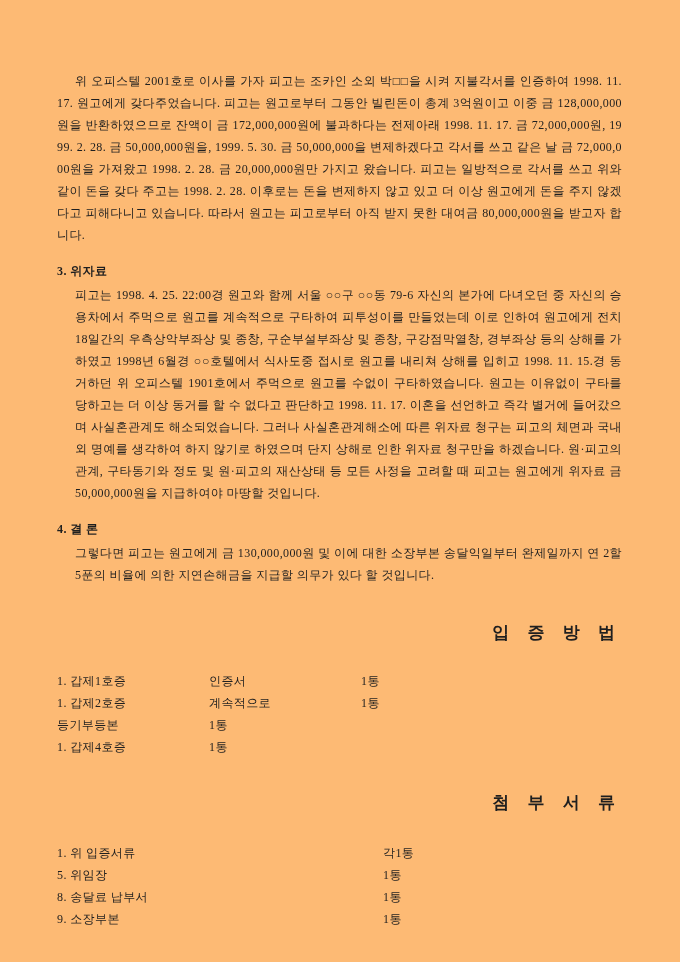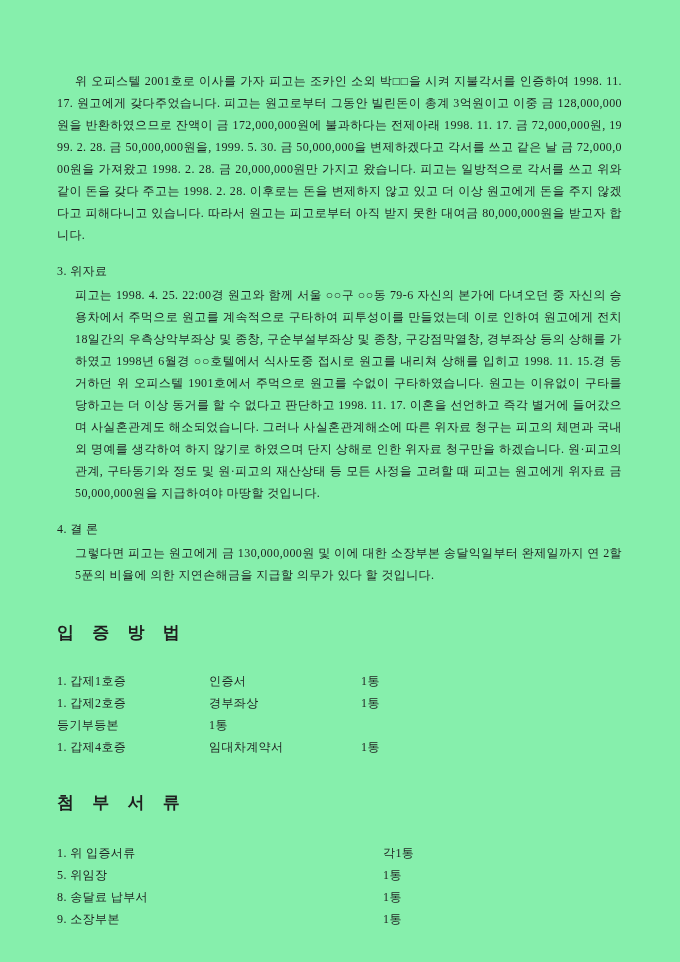--- a/index.html
+++ b/index.html
@@ -5,21 +5,21 @@
   html, body {
     margin: 0;
     padding: 0;
     background: #e8e8e8;
   }
   .page {
     position: relative;
     width: 680px;
     height: 962px;
     margin: 0 auto;
-    background: #86efac;
+    background: #fdba74;
     box-sizing: border-box;
     padding: 70px 58px 40px 57px;
     font-family: "Liberation Serif", "DejaVu Serif", serif;
     font-size: 12px;
     line-height: 22px;
     color: #1f1f1f;
     letter-spacing: 0.4px;
     overflow: hidden;
   }
   p.body {
@@ -28,29 +28,29 @@
     word-break: break-all;
   }
   p.body.first-indent {
     text-indent: 18px;
   }
   .section {
     margin-top: 14px;
   }
   .section-heading {
     margin: 8px 0 2px 0;
-    font-weight: normal;
+    font-weight: bold;
   }
   .section-body {
     margin: 0 0 0 18px;
     text-align: justify;
     word-break: break-all;
   }
   .center-heading {
-    text-align: left;
+    text-align: right;
     font-size: 17px;
     font-weight: bold;
     letter-spacing: 7px;
     margin-top: 36px;
     margin-bottom: 26px;
   }
   .center-heading.attach {
     margin-top: 34px;
     margin-bottom: 28px;
   }
@@ -89,30 +89,29 @@
   <div class="center-heading">입 증 방 법</div>
 
   <div class="evidence-list">
     <div class="evidence-row">
       <span class="cell">1. 갑제1호증</span>
       <span class="cell">인증서</span>
       <span class="cell">1통</span>
     </div>
     <div class="evidence-row">
       <span class="cell">1. 갑제2호증</span>
-      <span class="cell">경부좌상</span>
+      <span class="cell">계속적으로</span>
       <span class="cell">1통</span>
     </div>
     <div class="evidence-row">
       <span class="cell">등기부등본</span>
       <span class="cell">1통</span>
     </div>
     <div class="evidence-row">
       <span class="cell">1. 갑제4호증</span>
-      <span class="cell">임대차계약서</span>
       <span class="cell">1통</span>
     </div>
   </div>
 
   <div class="center-heading attach">첨 부 서 류</div>
 
   <div class="attachment-list">
     <div class="attachment-row">
       <span class="cell">1. 위 입증서류</span>
       <span class="cell">각1통</span>

